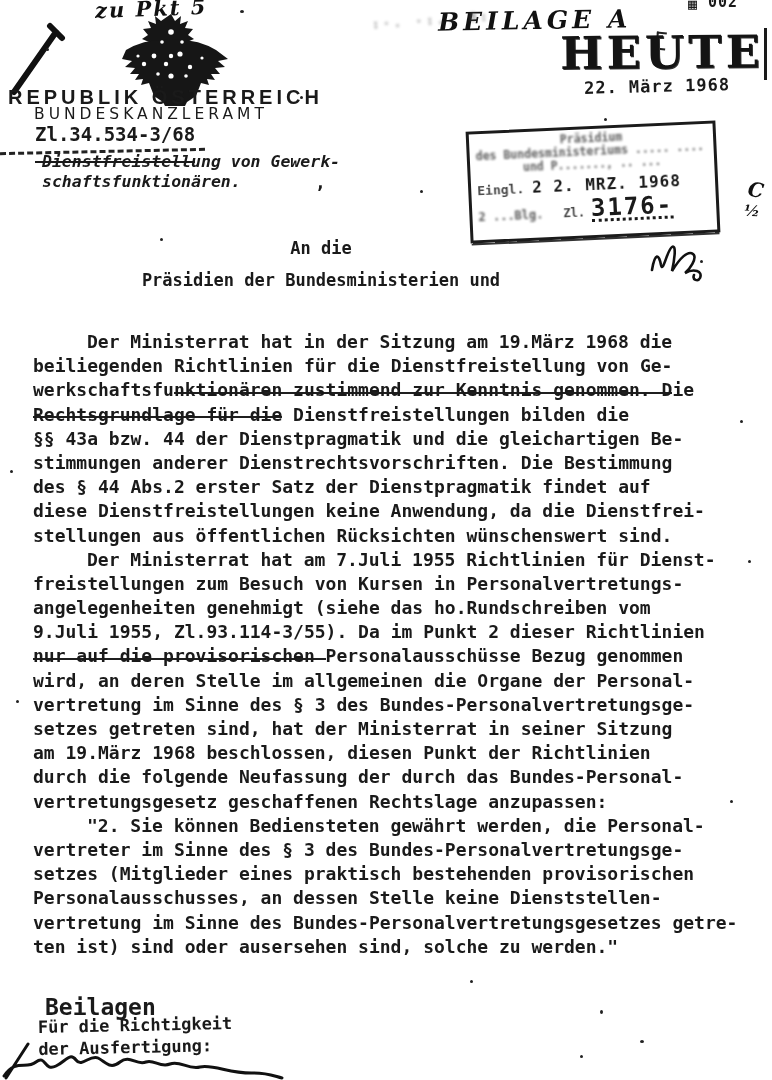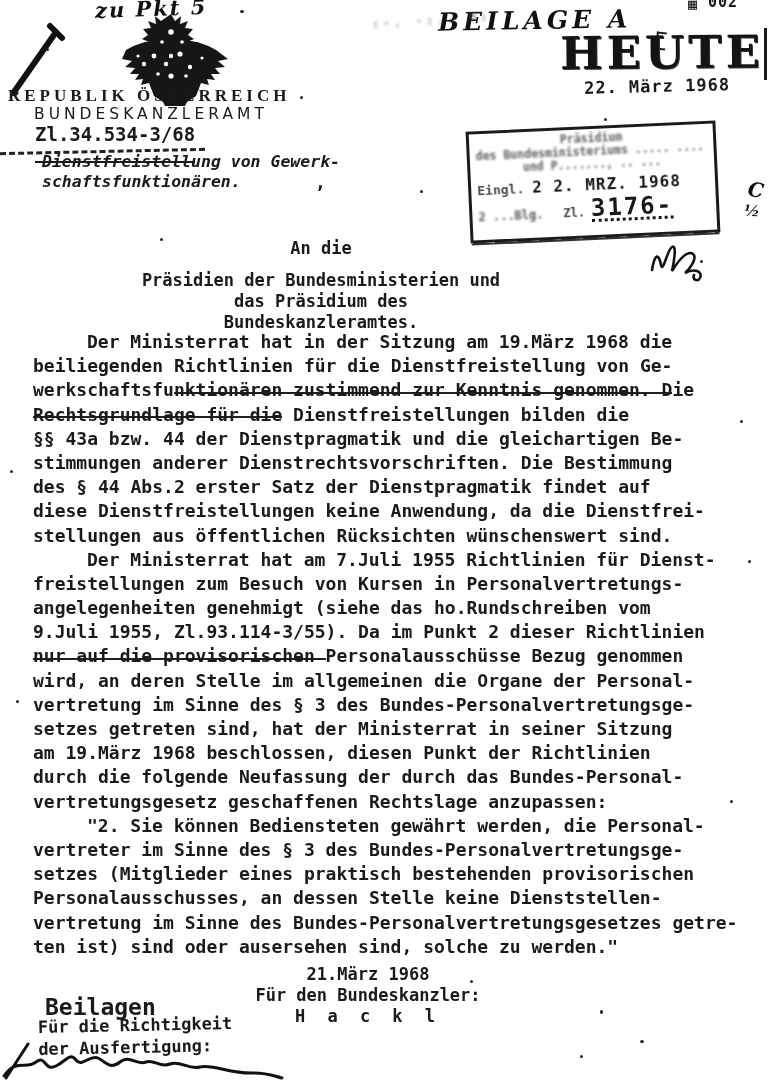--- a/index.html
+++ b/index.html
@@ -12,21 +12,21 @@
   
   .hand{font-family:"DejaVu Serif",serif;font-style:italic;font-weight:bold;color:#111;}
   .note-top-left{position:absolute;left:95px;top:-4px;font-size:21px;transform:rotate(-2deg);letter-spacing:2px;}
   .note-beilage{position:absolute;left:438px;top:6px;font-size:25px;transform:rotate(-1deg);letter-spacing:4px;}
   .pen-slash{position:absolute;left:8px;top:22px;width:60px;height:78px;}
   .paraph{position:absolute;left:648px;top:238px;width:70px;height:45px;}
   .stamp-side-c{position:absolute;left:748px;top:178px;font-size:20px;transform:rotate(8deg);}
   .stamp-side-half{position:absolute;left:744px;top:202px;font-size:15px;transform:rotate(4deg);}
   
   .eagle{position:absolute;left:108px;top:12px;width:126px;height:94px;}
-  .org1{position:absolute;left:8px;top:86px;font-family:Liberation Serif, serif;font-weight:bold;font-size:17px;letter-spacing:4px;white-space:nowrap;}
+  .org1{position:absolute;left:8px;top:86px;font-family:Liberation Sans, sans-serif;font-weight:bold;font-size:20px;letter-spacing:4px;white-space:nowrap;}
   .org2{position:absolute;left:34px;top:105px;font-family:"DejaVu Sans",sans-serif;font-weight:normal;font-size:15.5px;letter-spacing:4px;white-space:nowrap;}
   .file-no{position:absolute;left:35px;top:123px;font-size:19px;border-bottom:2px solid #1a1a1a;padding-bottom:16px;}
   .file-dash{position:absolute;left:0px;top:150px;width:205px;border-top:3px dashed #222;transform:rotate(-1.2deg);}
   .subject{position:absolute;left:42px;top:152px;font-size:16.5px;line-height:20px;white-space:nowrap;font-style:italic;}
   .subject-comma{position:absolute;left:315px;top:172px;font-size:18px;}
   
   .heute{position:absolute;left:560px;top:26px;font-family:"DejaVu Serif",serif;font-weight:bold;font-size:45px;letter-spacing:4px;transform:rotate(-0.5deg);color:#141414;text-shadow:1px 1px 0 #333;}
   .heute-date{position:absolute;left:584px;top:76px;font-size:17px;font-weight:bold;transform:rotate(-1.5deg);letter-spacing:1px;}
   .fax-marker{position:absolute;left:688px;top:-7px;font-size:15px;font-weight:bold;letter-spacing:1px;}
   .fax-glyph{display:inline-block;transform:translateY(2px);}
@@ -139,31 +139,25 @@
   <div class="hand stamp-side-c">C</div>
   <div class="hand stamp-side-half">½</div>
 
   <svg class="paraph" viewBox="0 0 70 45">
     <path d="M4 32 C7 14 11 16 13 27 C15 36 19 12 24 9 C29 6 26 24 24 33 C32 20 40 12 45 16 C50 20 41 32 37 35 C46 30 55 33 52 40 C50 44 44 42 46 37" stroke="#111" stroke-width="2.6" fill="none" stroke-linecap="round"></path>
   </svg>
 
   <div class="recipient tw">
     <div class="sal">An die</div>
     <div>Präsidien der Bundesministerien und</div>
-    <div>das Präsidium des Bundeskanzleramtes.</div>
   </div>
 
   <div class="body-text tw"><div class="line indent"><span>Der Ministerrat hat in der Sitzung am 19.März 1968 die</span></div><div class="line"><span>beiliegenden </span><span class="hand-underline">Richtlinien für die Dienstfreistellung von Ge-</span></div><div class="line"><span class="hand-underline">werkschaftsfunktionären</span><span> zustimmend zur Kenntnis genommen. Die</span></div><div class="line"><span>Rechtsgrundlage für die Dienstfreistellungen bilden die</span></div><div class="line"><span>§§ 43a bzw. 44 der Dienstpragmatik und die gleichartigen Be-</span></div><div class="line"><span>stimmungen anderer Dienstrechtsvorschriften. Die Bestimmung</span></div><div class="line"><span>des § 44 Abs.2 erster Satz der Dienstpragmatik findet auf</span></div><div class="line"><span>diese Dienstfreistellungen keine Anwendung, da die Dienstfrei-</span></div><div class="line"><span>stellungen aus öffentlichen Rücksichten wünschenswert sind.</span></div><div class="line indent"><span>Der Ministerrat hat am 7.Juli 1955 Richtlinien für Dienst-</span></div><div class="line"><span>freistellungen zum Besuch von Kursen in Personalvertretungs-</span></div><div class="line"><span>angelegenheiten genehmigt (siehe das ho.Rundschreiben vom</span></div><div class="line"><span class="hand-underline">9.Juli 1955, Zl.93.114-3/55</span><span>). Da im Punkt 2 dieser Richtlinien</span></div><div class="line"><span>nur auf die provisorischen Personalausschüsse Bezug genommen</span></div><div class="line"><span>wird, an deren Stelle im allgemeinen die Organe der Personal-</span></div><div class="line"><span>vertretung im Sinne des § 3 des Bundes-Personalvertretungsge-</span></div><div class="line"><span>setzes getreten sind, hat der Ministerrat in seiner Sitzung</span></div><div class="line"><span>am 19.März 1968 beschlossen, diesen Punkt der Richtlinien</span></div><div class="line"><span>durch die folgende Neufassung der durch das Bundes-Personal-</span></div><div class="line"><span>vertretungsgesetz geschaffenen Rechtslage anzupassen:</span></div><div class="line indent"><span>"2. Sie können Bediensteten gewährt werden, die Personal-</span></div><div class="line"><span>vertreter im Sinne des § 3 des Bundes-Personalvertretungsge-</span></div><div class="line"><span>setzes (Mitglieder eines praktisch bestehenden provisorischen</span></div><div class="line"><span>Personalausschusses, an dessen Stelle keine Dienststellen-</span></div><div class="line"><span>vertretung im Sinne des Bundes-Personalvertretungsgesetzes getre-</span></div><div class="line"><span>ten ist) sind oder ausersehen sind, solche zu werden."</span></div></div>
 
   <div class="enclosures tw">Beilagen</div>
-  <div class="sign-block tw">
-    <div>21.März 1968</div>
-    <div>Für den Bundeskanzler:</div>
-    <div class="sign-name">H a c k l</div>
-  </div>
   <div class="certify tw">
     <div>Für die Richtigkeit</div>
     <div>der Ausfertigung:</div>
   </div>
 
   <svg class="signature" viewBox="0 0 300 40">
     <path d="M4 38 L26 4 M2 36 C14 18 24 30 34 22 C44 14 42 32 54 26 C64 21 68 12 74 20 C80 28 88 14 96 18 C104 22 108 30 118 22 C128 14 134 26 144 22 C152 19 158 28 168 24 C178 20 186 30 198 27 C212 24 228 34 252 33 C266 33 272 36 280 38" stroke="#111" stroke-width="3" fill="none" stroke-linecap="round"></path>
   </svg>
 
   <div class="speck" style="left:240px;top:10px;width:4px;height:3px"></div>

